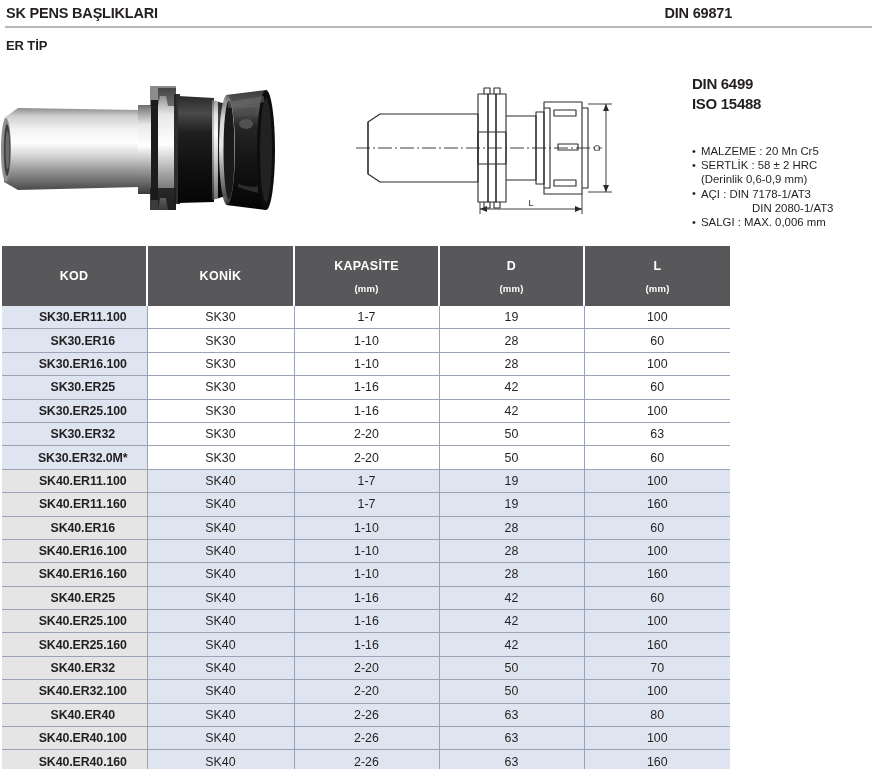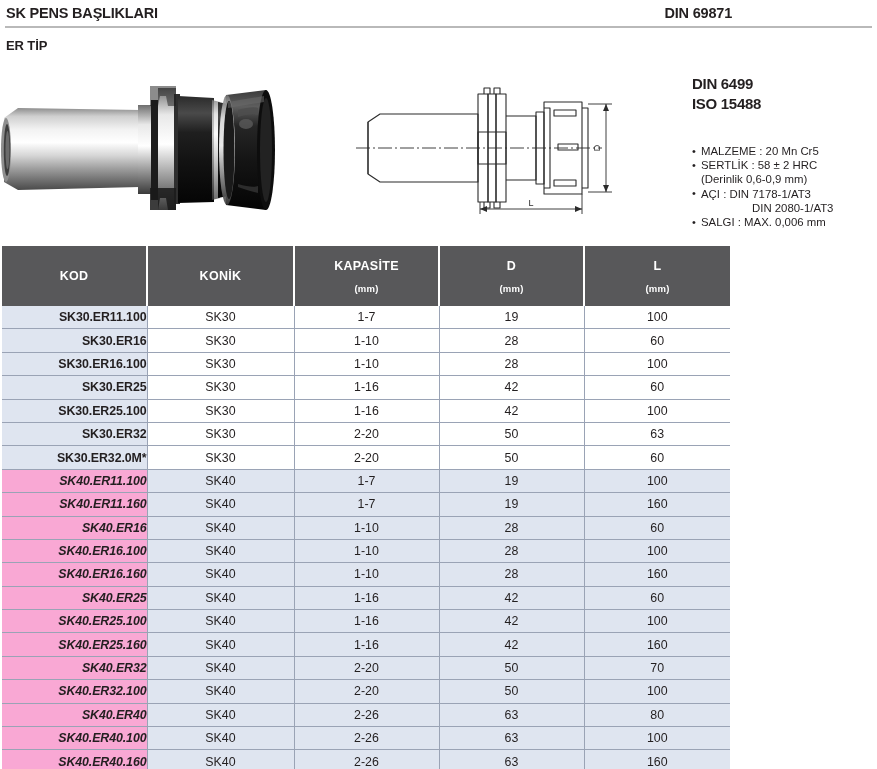--- a/index.html
+++ b/index.html
@@ -143,33 +143,32 @@
     height: 22.4px;
     padding: 0;
     font-size: 12.4px;
     text-align: center;
     vertical-align: middle;
     color: #231f20;
     border-bottom: 1px solid #9aa3b5;
     background: #ffffff;
   }
   .spec-table td.code {
-    text-align: right;
+    text-align: center;
     padding-left: 17px;
     font-weight: bold;
     letter-spacing: -0.1px;
     background: #dfe5f0;
     border-right: 1px solid #9aa3b5;
   }
   .spec-table tr.tinted td {
     background: #dfe5f0;
   }
   .spec-table tr.tinted td.code {
-    background: #f9a8d4;
-    font-style: italic;
+    background: #e5e5e5;
   }
   .spec-table td.c-konik { border-right: 1px solid #9aa3b5; }
   .spec-table td.c-kap   { border-right: 1px solid #9aa3b5; }
   .spec-table td.c-d     { border-right: 1px solid #9aa3b5; }
   .spec-table tbody tr:first-child td { border-top: none; }
 
   
   col.w-kod   { width: 145px; }
   col.w-konik { width: 147px; }
   col.w-kap   { width: 145px; }

